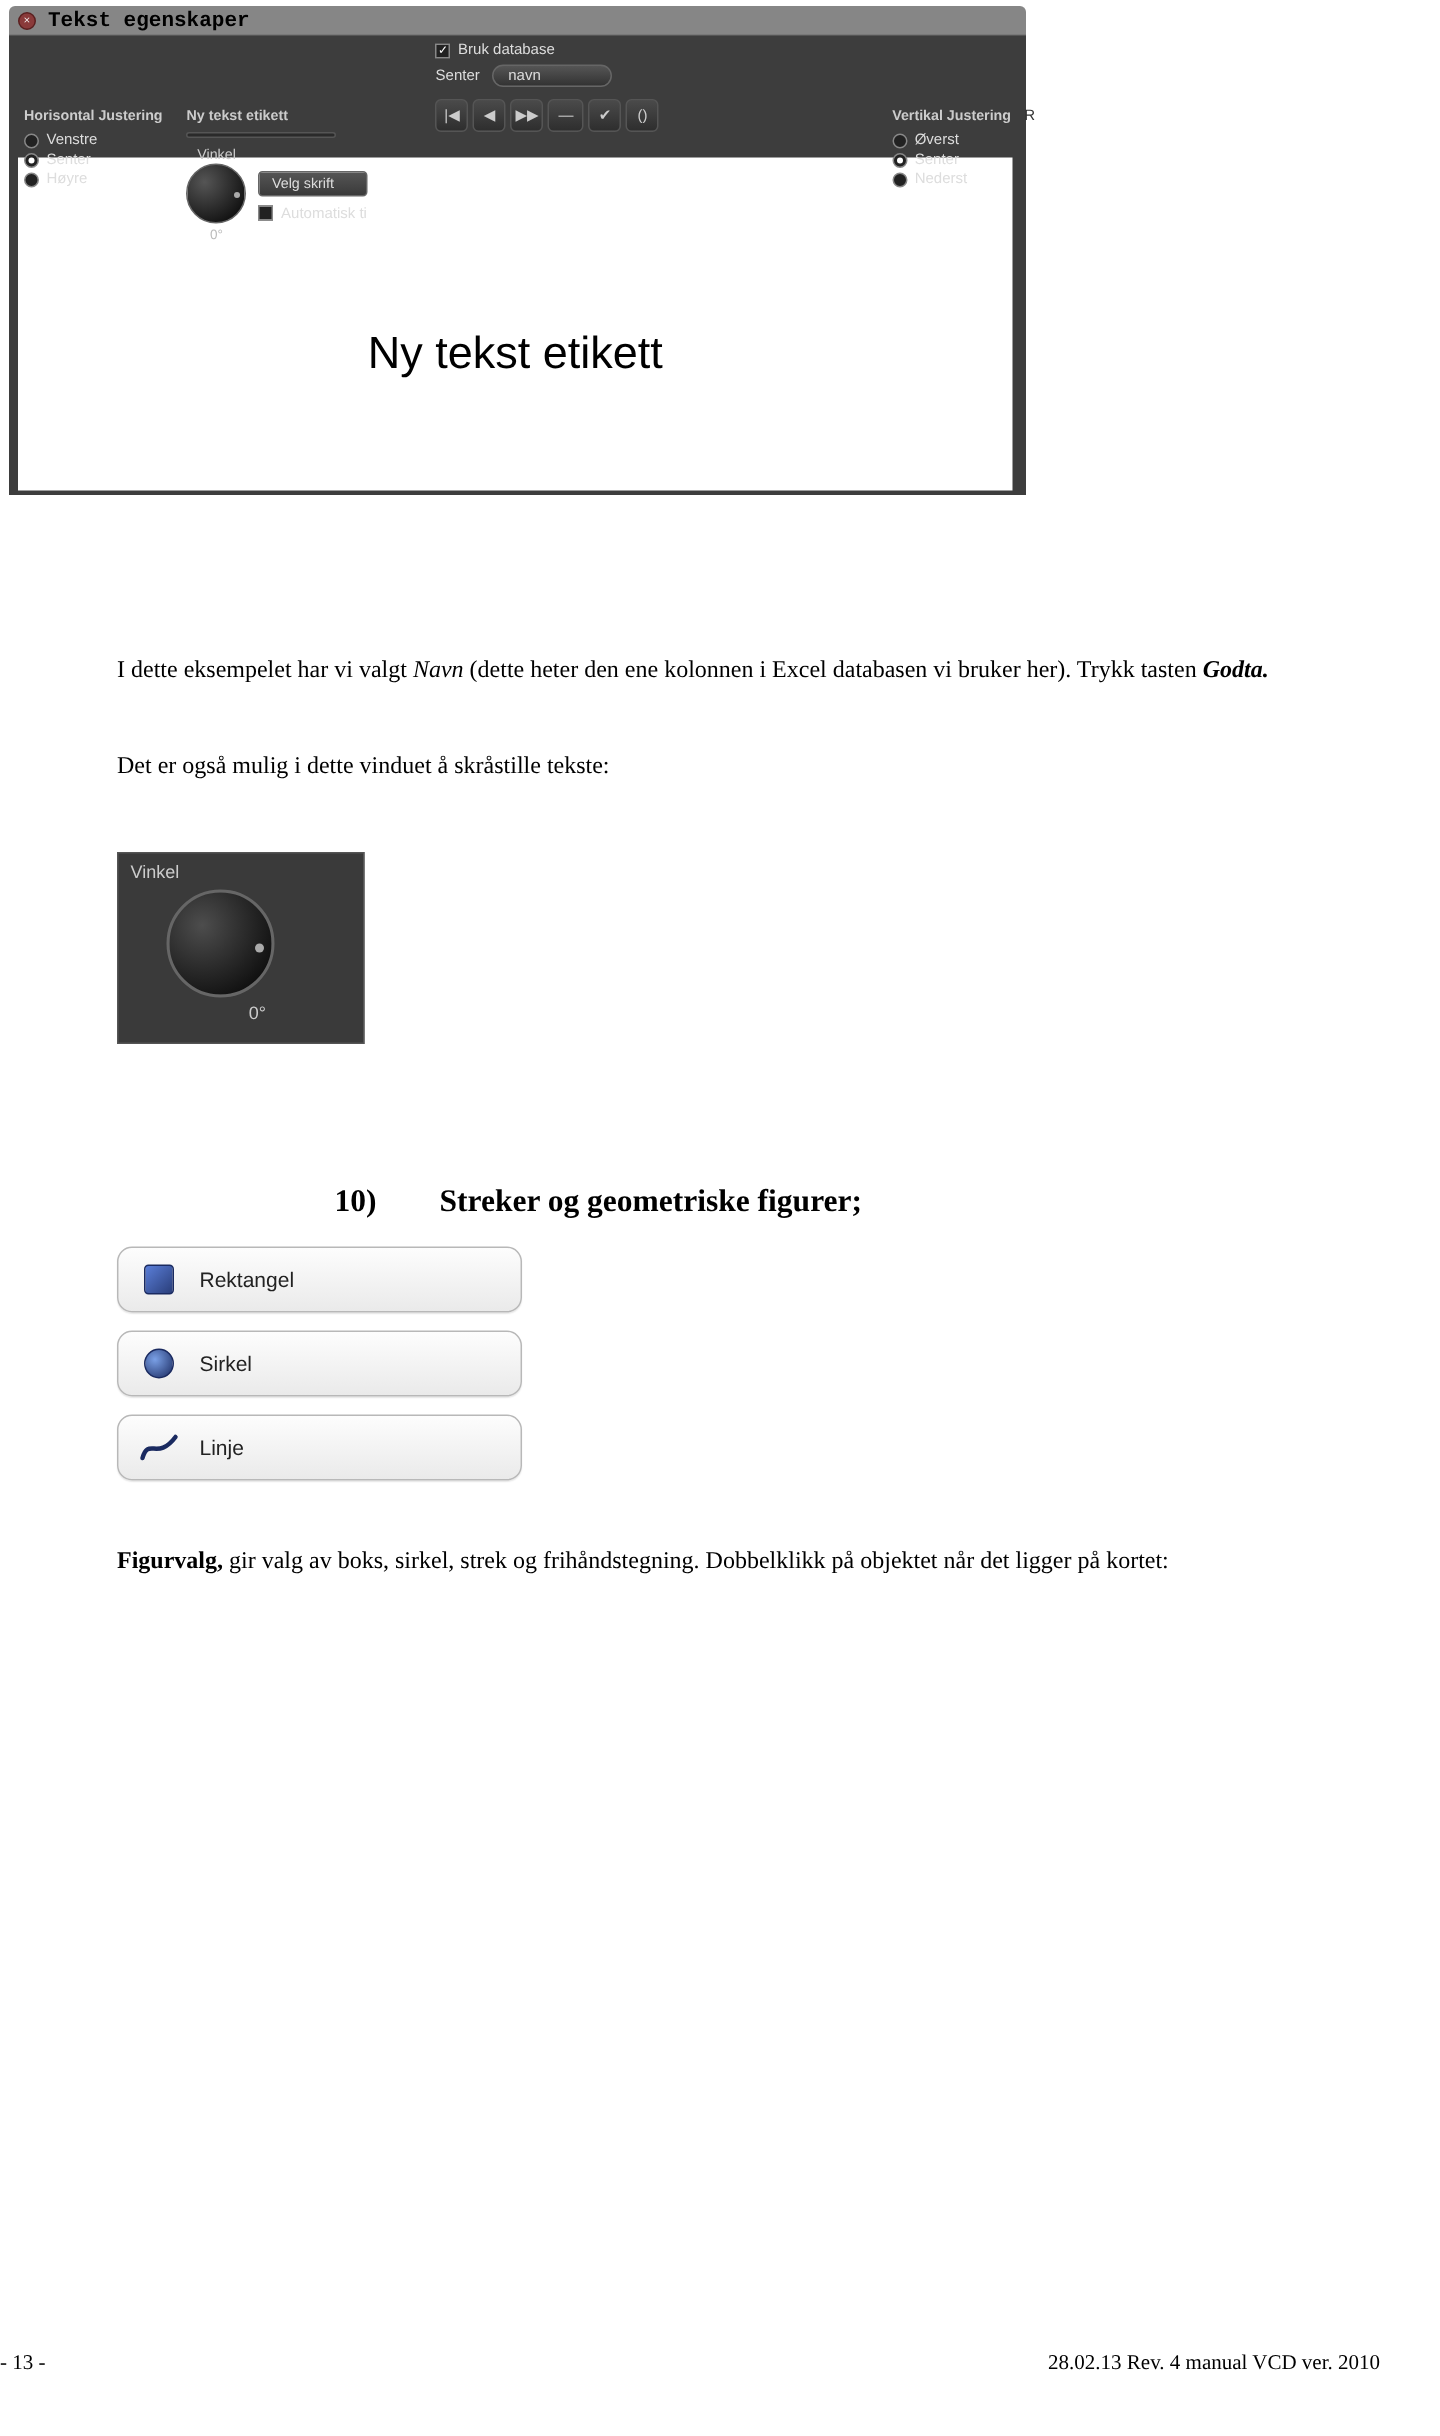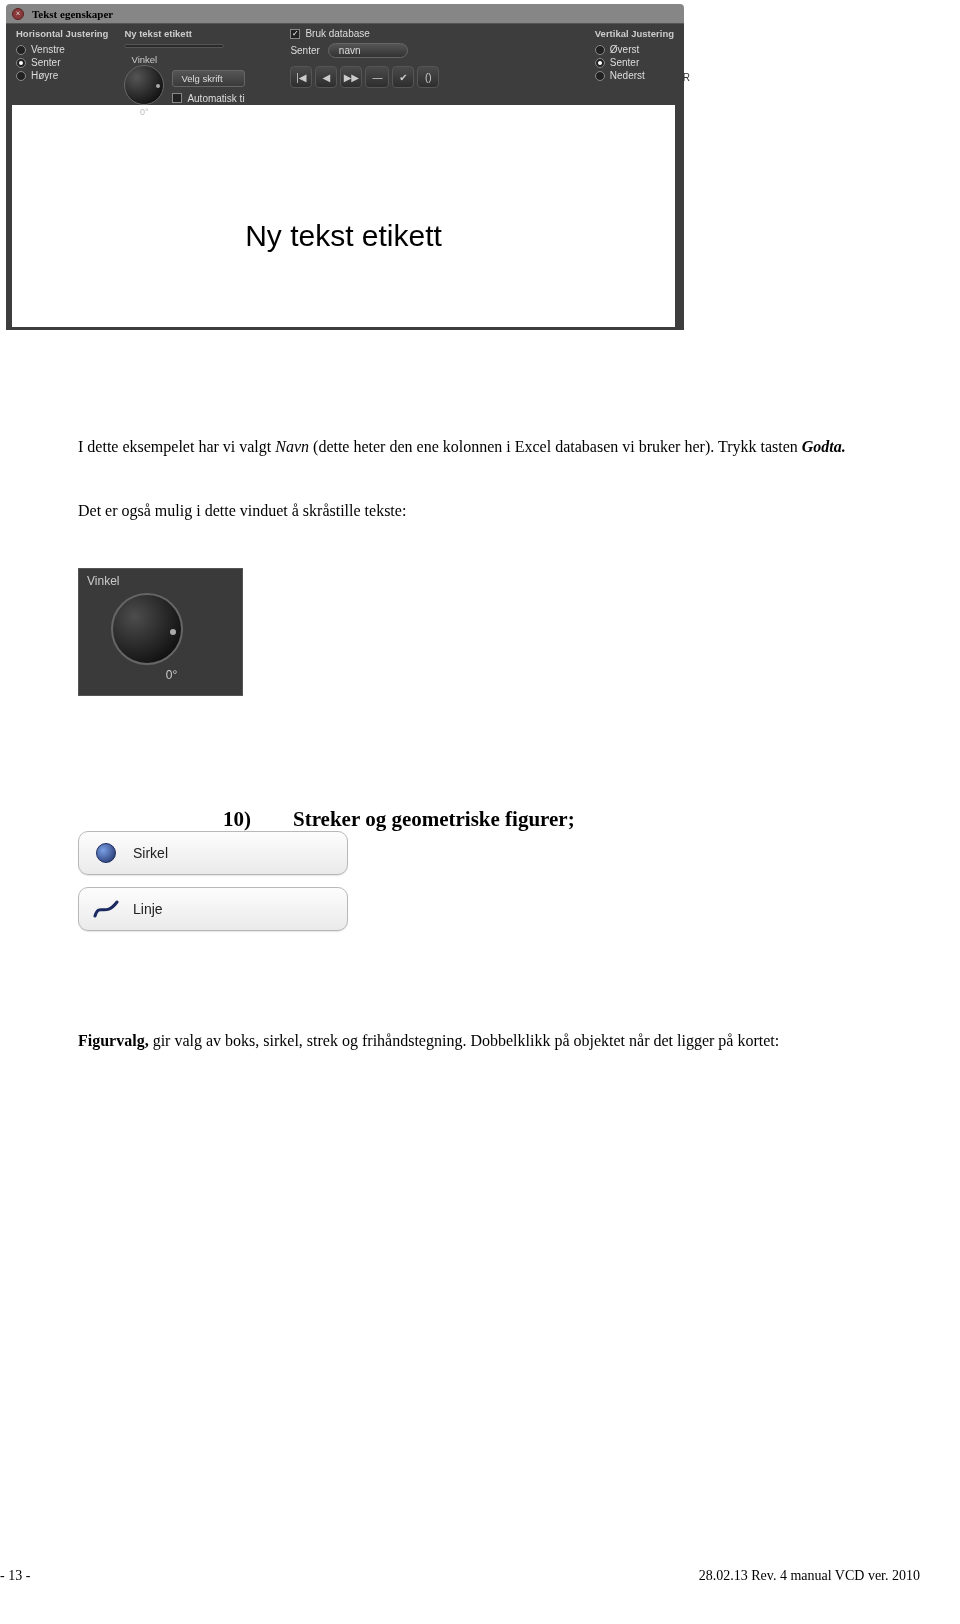--- a/index.html
+++ b/index.html
@@ -33,36 +33,36 @@
   .dialog1-close {
     width: 12px; height: 12px;
     background: #8a3a3a;
     border-radius: 50%;
     border: 1px solid #5a2020;
     margin-right: 8px;
     display: flex; align-items: center; justify-content: center;
     font-size: 8px; color: #fff;
   }
   .dialog1-title {
-    font-family: Liberation Serif, serif;
+    font-family: Liberation Mono, monospace;
     font-weight: bold;
-    font-size: 11px;
+    font-size: 14px;
     color: #000;
   }
   .dialog1-toolbar {
     background: #3d3d3d;
     height: 78px;
     display: flex;
     font-family: Tahoma, sans-serif;
     color: #ddd;
     font-size: 10px;
     padding: 4px 10px 6px 10px;
     gap: 16px;
   }
-  .col { display: flex; flex-direction: column; gap: 2px; }
+  .col { display: flex; flex-direction: column; gap: 2px; margin-top: 44px; }
   .col-header { color: #ccc; font-weight: bold; margin-bottom: 3px; font-size: 9.5px; }
   .radio-row { display: flex; align-items: center; gap: 5px; }
   .radio { width: 10px; height: 10px; border-radius: 50%; background: #222; border: 1px solid #888; display:inline-block; }
   .radio.sel::after { content:''; display:block; width:4px;height:4px;background:#fff;border-radius:50%; margin:2px auto;}
   .toolbar-input {
     background: #2a2a2a; border:1px solid #555; padding:1px 6px; border-radius:2px;
     font-size:10px; color:#ddd; width:100px; display:inline-block;
   }
   .toolbar-btn {
     background: linear-gradient(#555,#3a3a3a); border:1px solid #666; border-radius:3px;
@@ -217,26 +217,32 @@
 </div>
 
 <div class="para" style="left:78px; top:500px; width:810px;">Det er også mulig i dette vinduet å skråstille tekste:</div>
 
 <div class="dialog2">
   <div class="dialog2-label">Vinkel</div>
   <div class="dialog2-dial"></div>
   <div class="dialog2-zero">0°</div>
 </div>
 
-<div class="heading" style="left:223px; top:807px;">
+<div class="heading" style="left:223px; top:788px;">
   <span class="heading-num">10)</span>
   <span class="heading-text">Streker og geometriske figurer;</span>
 </div>
 
 <div class="btnlist">
+  <div class="list-btn">
+    <span class="btn-icon">
+        <span class="icon-rect"></span>
+      </span>
+    <span>Rektangel</span>
+  </div>
   <div class="list-btn">
     <span class="btn-icon">
         <span class="icon-circ"></span>
       </span>
     <span>Sirkel</span>
   </div>
   <div class="list-btn">
     <span class="btn-icon">
       <svg width="26" height="22" viewBox="0 0 26 22">
           <path d="M2 18 C 6 4, 12 20, 24 4" stroke="#1a2a60" stroke-width="3" fill="none" stroke-linecap="round"></path>

